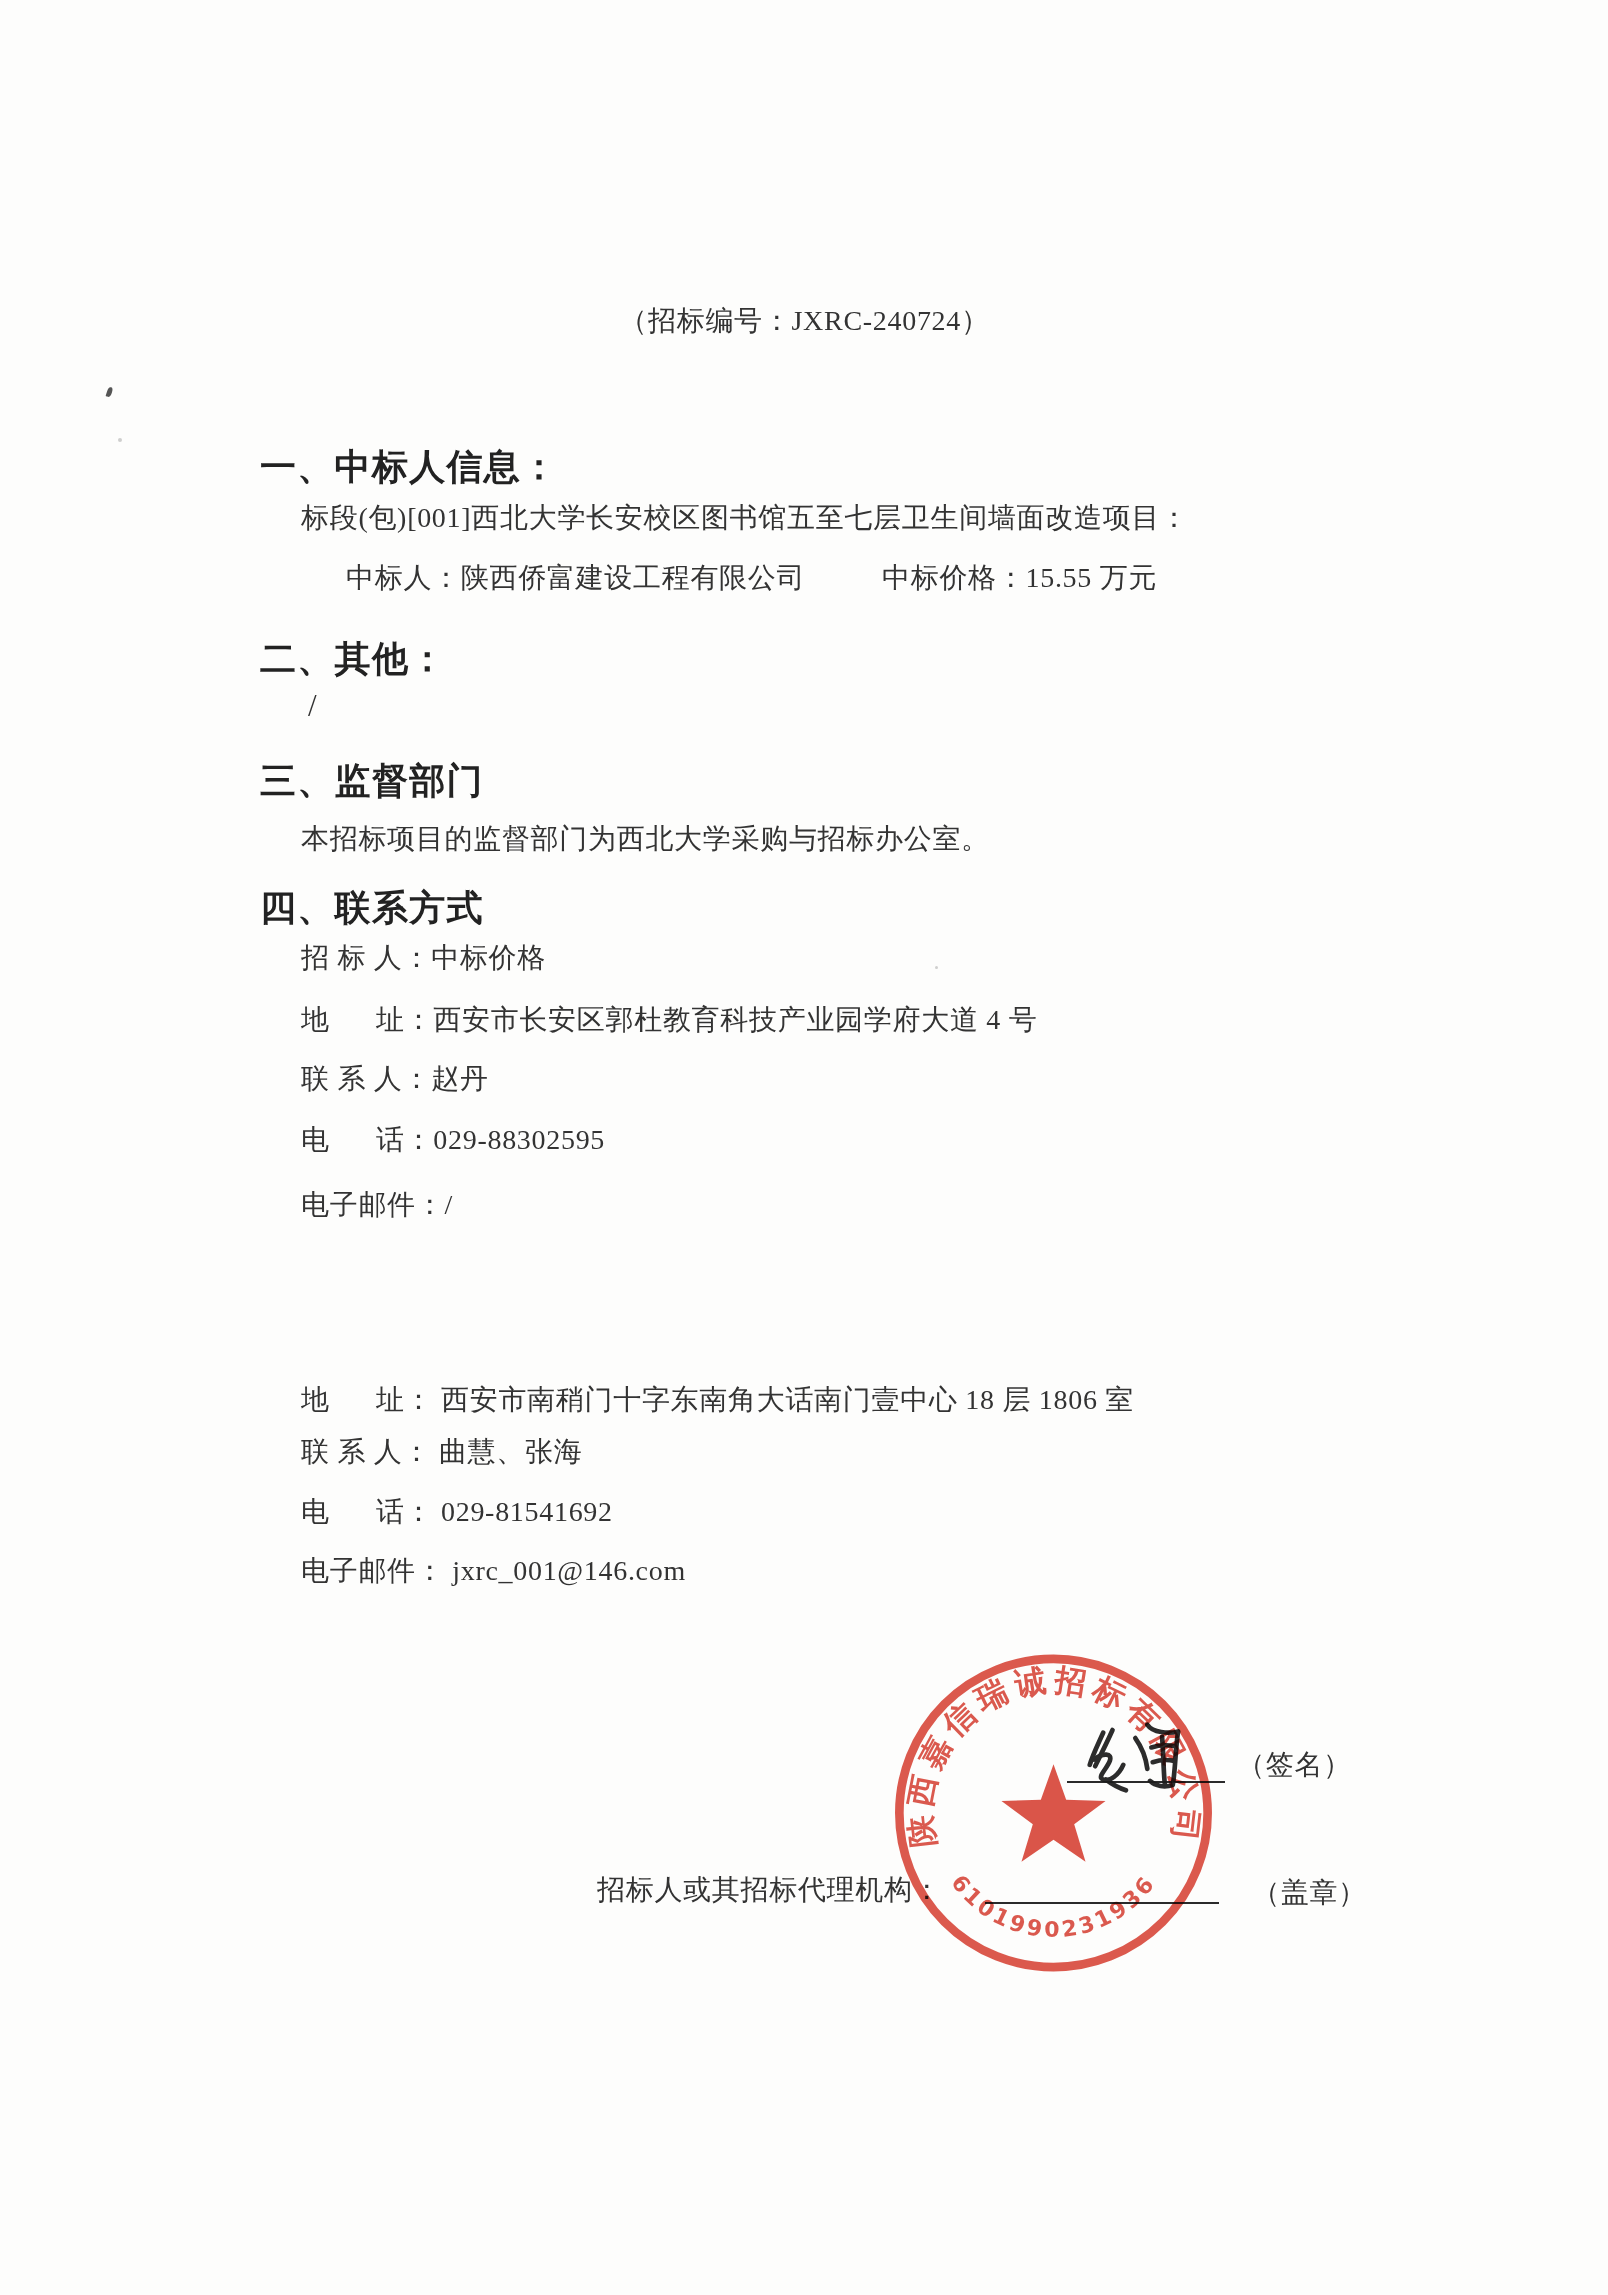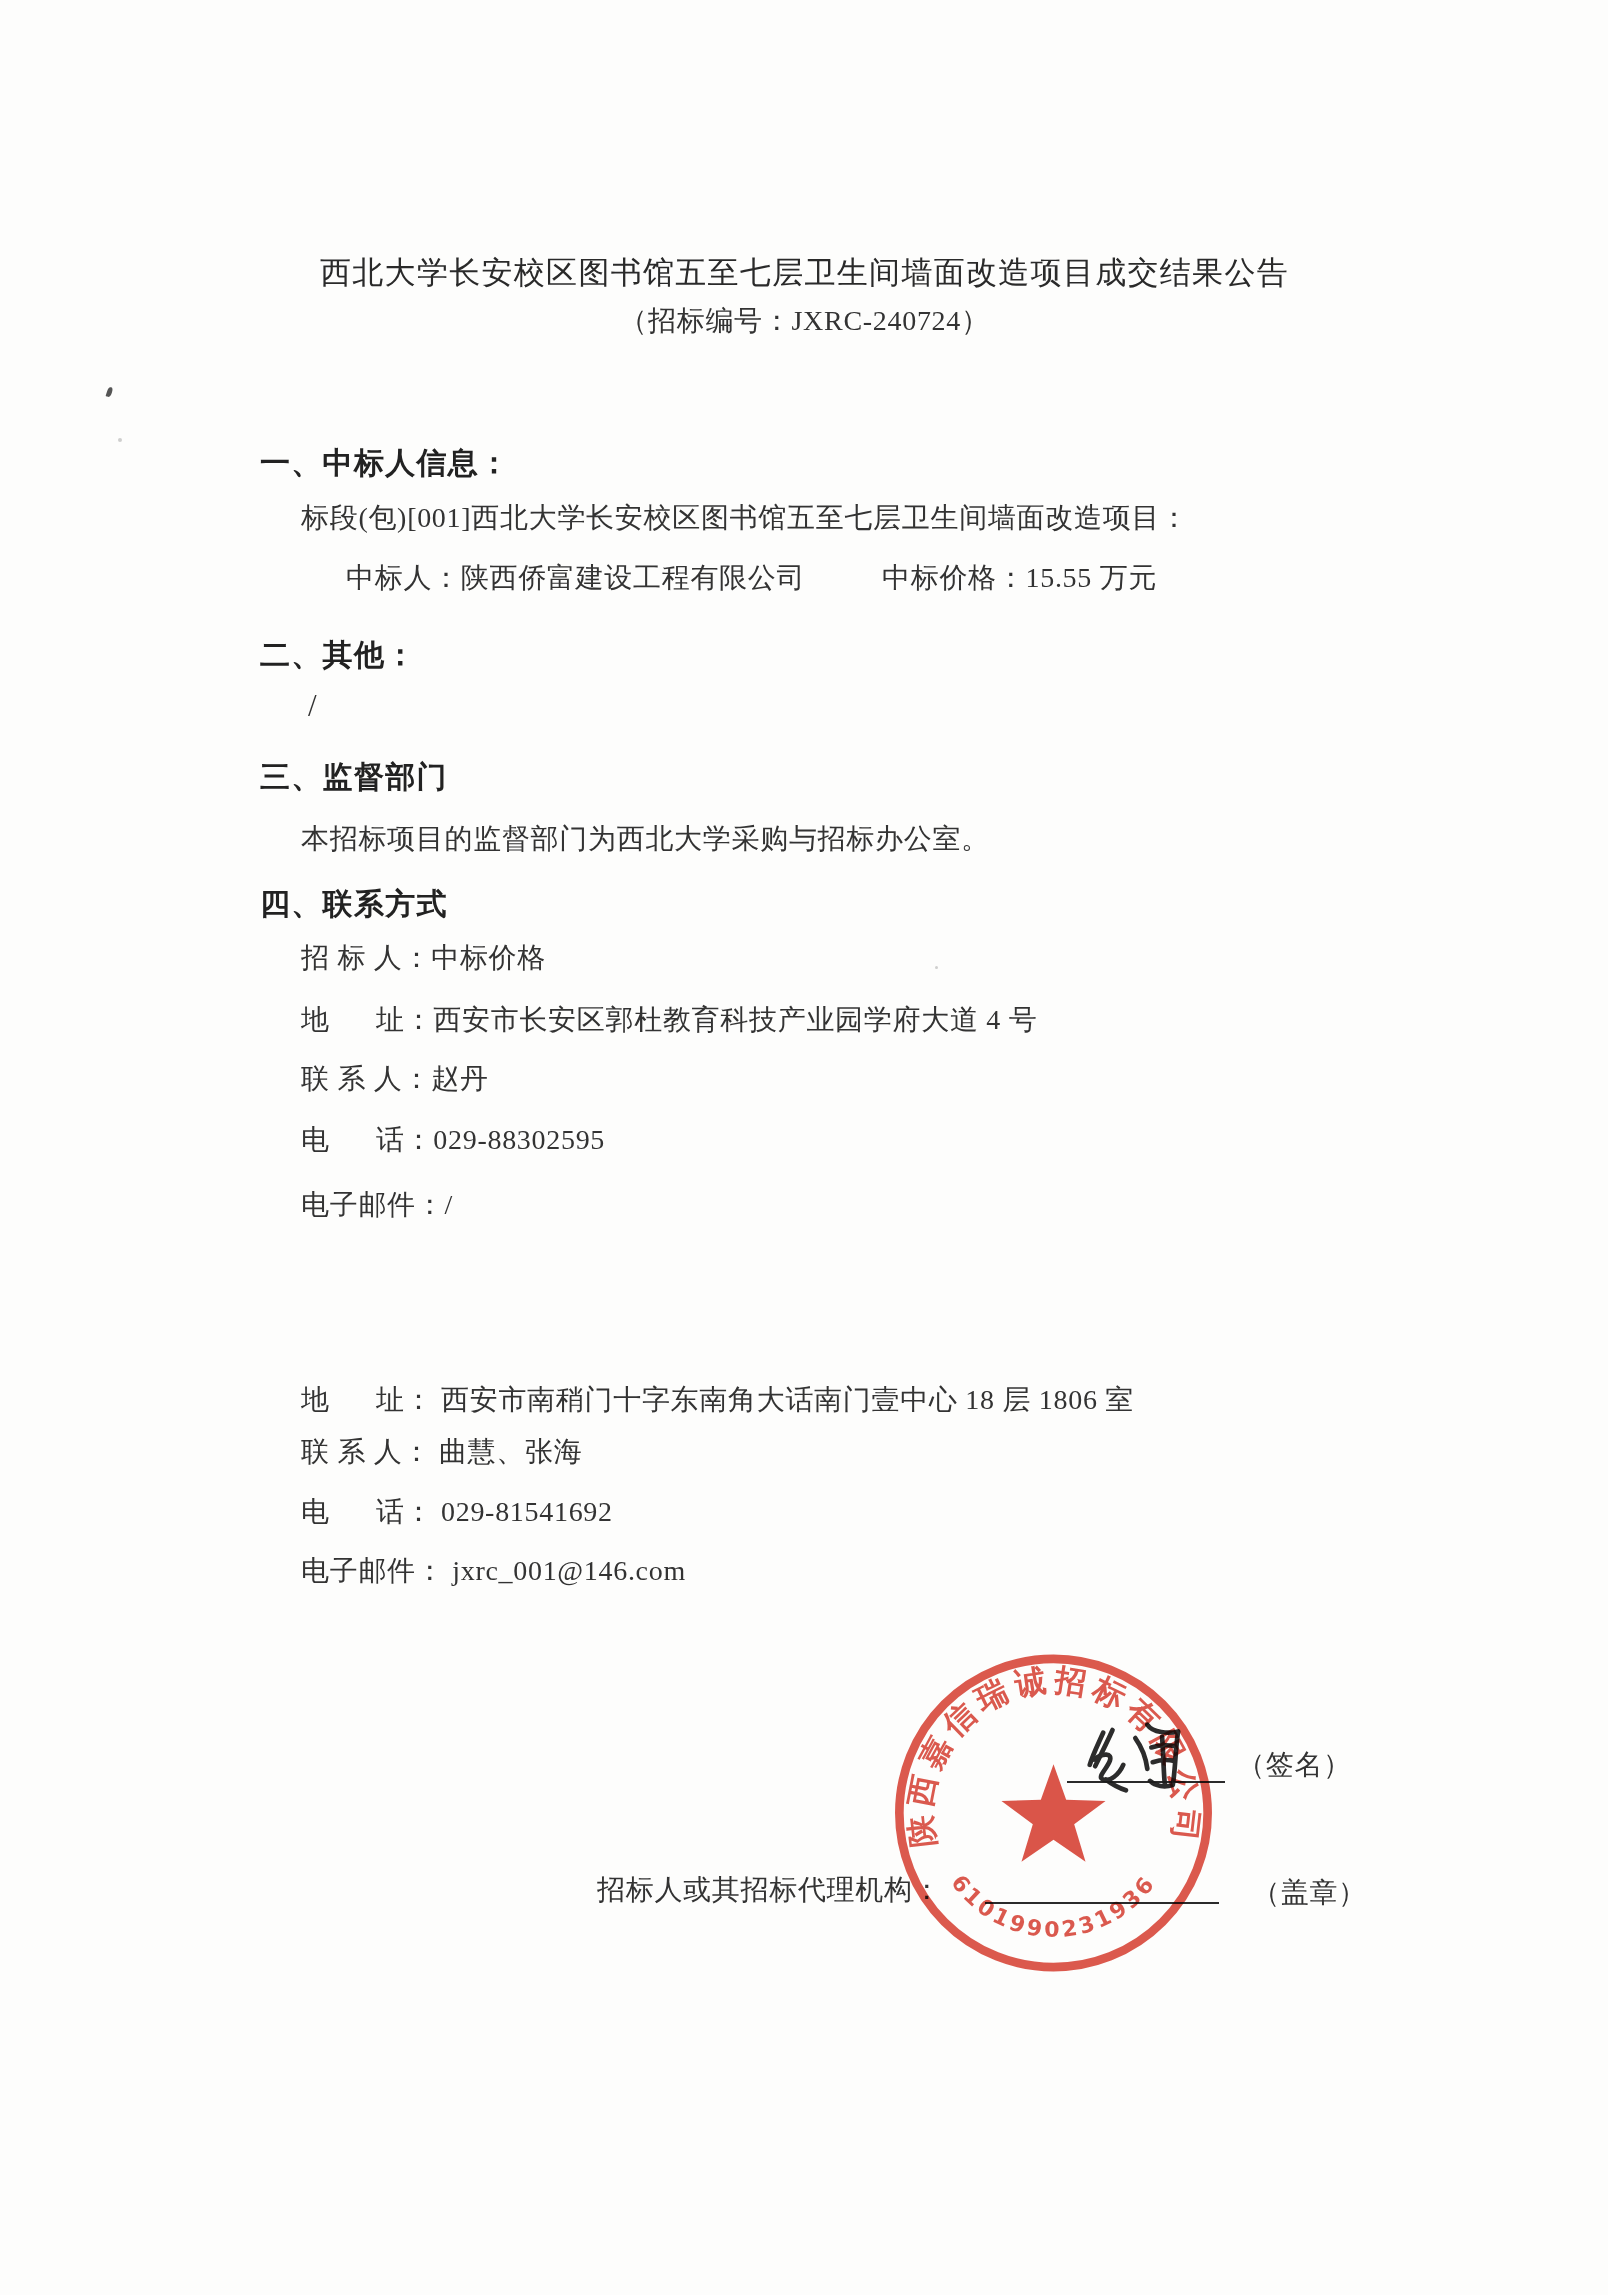--- a/index.html
+++ b/index.html
@@ -8,34 +8,33 @@
     width:1609px;height:2295px;
     margin:0 auto;
     background:#fdfdfc;
     font-family:"Liberation Serif","DejaVu Serif",serif;
     color:#2e2e2e;
     overflow:hidden;
   }
   .doc-line{position:absolute;white-space:pre;font-size:28px;line-height:1.15;letter-spacing:0.7px;color:#333;}
   .doc-title{position:absolute;left:0;right:0;text-align:center;font-size:31px;letter-spacing:1.3px;color:#2a2a2a;}
   .doc-subtitle{position:absolute;left:0;right:0;text-align:center;font-size:28px;letter-spacing:0.7px;color:#333;}
-  .heading{position:absolute;white-space:pre;font-size:30px;font-weight:700;letter-spacing:1.3px;color:#222;}
+  .heading{position:absolute;white-space:pre;font-size:36px;font-weight:700;letter-spacing:1.3px;color:#222;}
   .sig-underline{position:absolute;border-top:2px solid #2b2b2b;height:0;}
   .stamp-svg{position:absolute;mix-blend-mode:multiply;opacity:.9;}
   .sign-svg{position:absolute;}
   .speck{position:absolute;background:#8a8a8a;border-radius:50%;}
   .speck.comma{width:4.7px;height:10px;border-radius:60% 60% 60% 10%;transform:rotate(18deg);background:#555;}
   .speck.faint{opacity:.4;}
 </style>
 </head>
 <body>
 
 <div id="page">
 
-  <div class="doc-title" style="top:252px;">西北大学长安校区图书馆五至七层卫生间墙面改造项目成交结果公告</div>
   <div class="doc-subtitle" style="top:302px;">（招标编号：JXRC-240724）</div>
 
   <div class="heading" style="left:260px;top:443px;">一、中标人信息：</div>
   <div class="doc-line" style="left:301px;top:502px;">标段(包)[001]西北大学长安校区图书馆五至七层卫生间墙面改造项目：</div>
   <div class="doc-line" style="left:346px;top:562px;">中标人：陕西侨富建设工程有限公司</div>
   <div class="doc-line" style="left:882px;top:562px;">中标价格：15.55 万元</div>
 
   <div class="heading" style="left:260px;top:635px;">二、其他：</div>
   <div class="doc-line" style="left:308px;top:688px;font-size:31px;">/</div>
 

